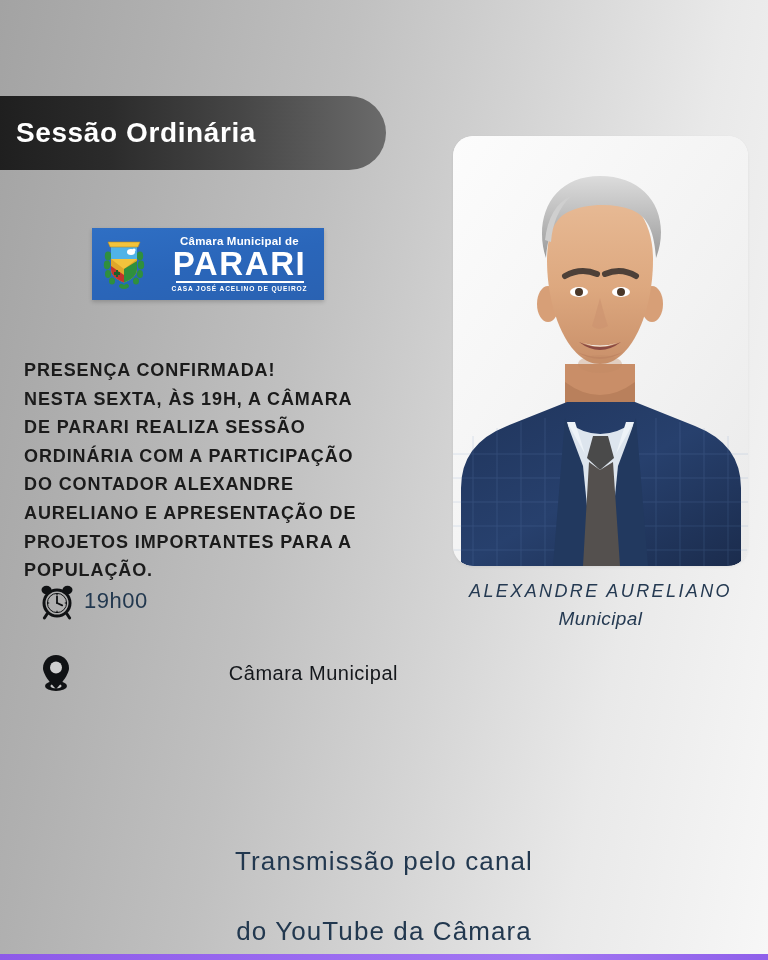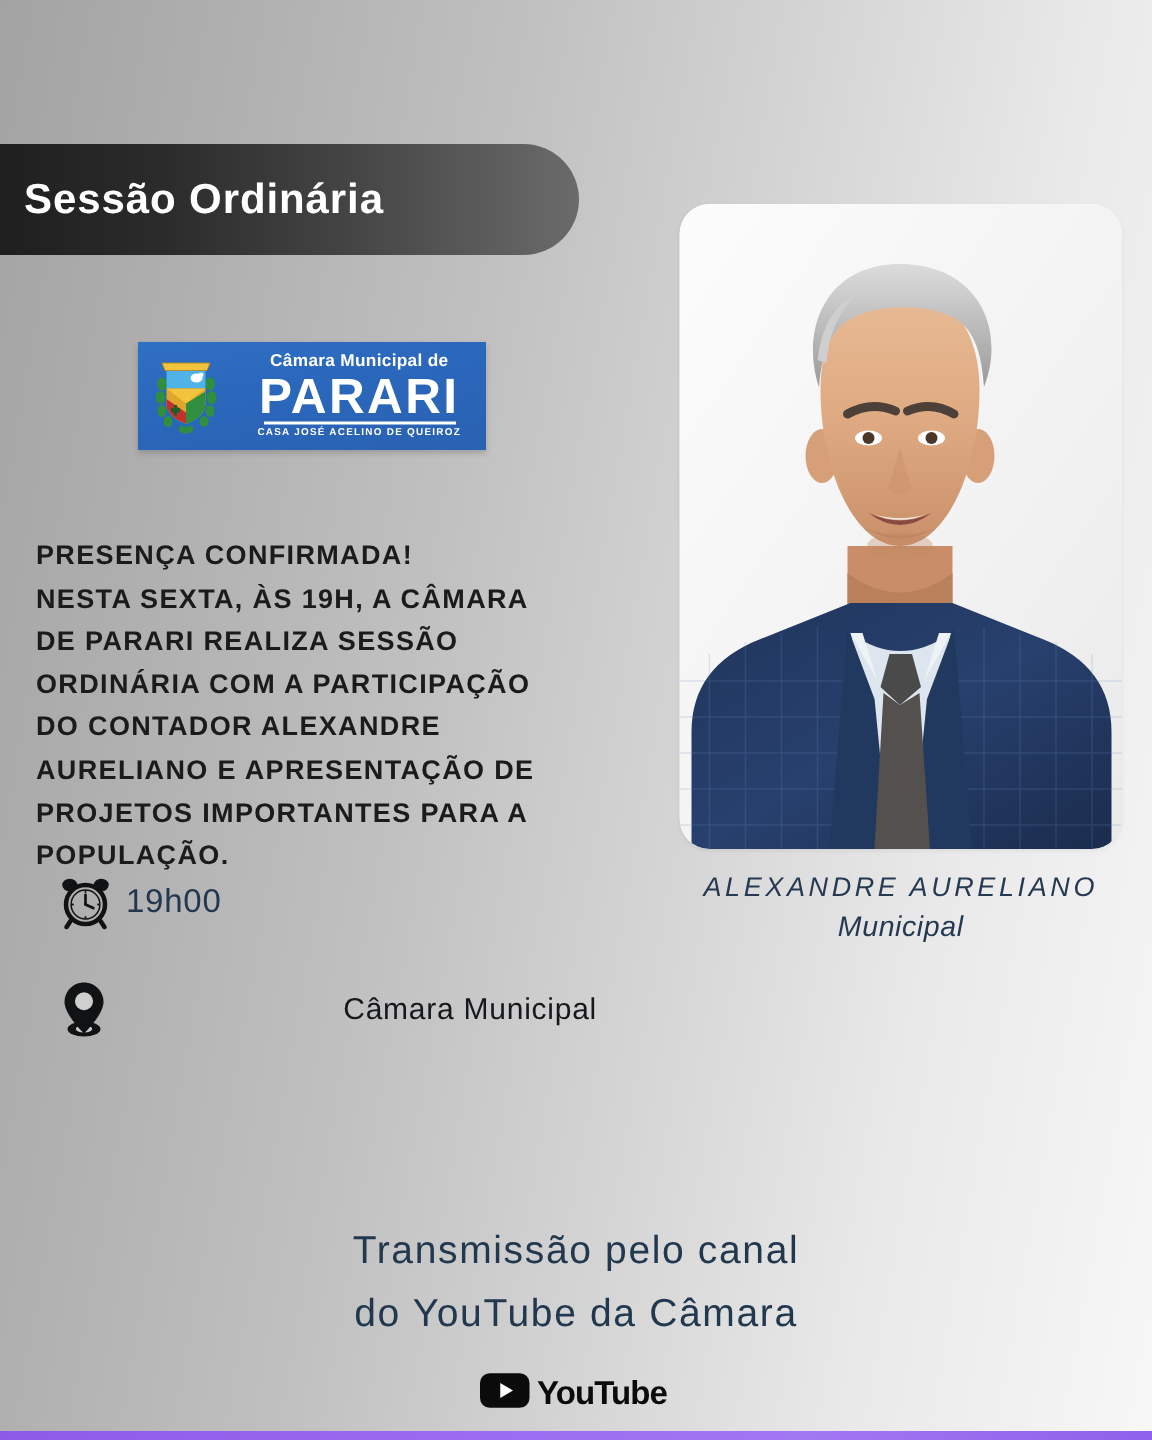--- a/index.html
+++ b/index.html
@@ -67,21 +67,21 @@
   }
   .portrait svg{display:block;width:295px;height:430px;}
   .caption{
     position:absolute;left:433px;top:578px;width:335px;text-align:center;font-style:italic;
   }
   .cap-name{color:#253a52;font-size:18px;letter-spacing:2.4px;line-height:1.5;}
   .cap-role{color:#253a52;font-size:19px;letter-spacing:.4px;line-height:1.45;}
 
   
   .footer{position:absolute;left:0;top:812px;width:768px;text-align:center;}
-  .foot-line{color:#22384f;font-size:26px;letter-spacing:1.1px;line-height:42px;}
+  .foot-line{color:#22384f;font-size:26px;letter-spacing:1.1px;line-height:42px;margin-top:28px;}
   .yt{margin-top:16px;display:inline-flex;align-items:center;justify-content:flex-start;}
   .yt svg{display:block;}
   .bottom-strip{
     position:absolute;left:0;bottom:0;width:768px;height:6px;
     background:linear-gradient(90deg,#8d5ae8 0%,#9a6bf0 40%,#a277f2 70%,#8f60ea 100%);
   }
 </style>
 </head>
 <body>
 

